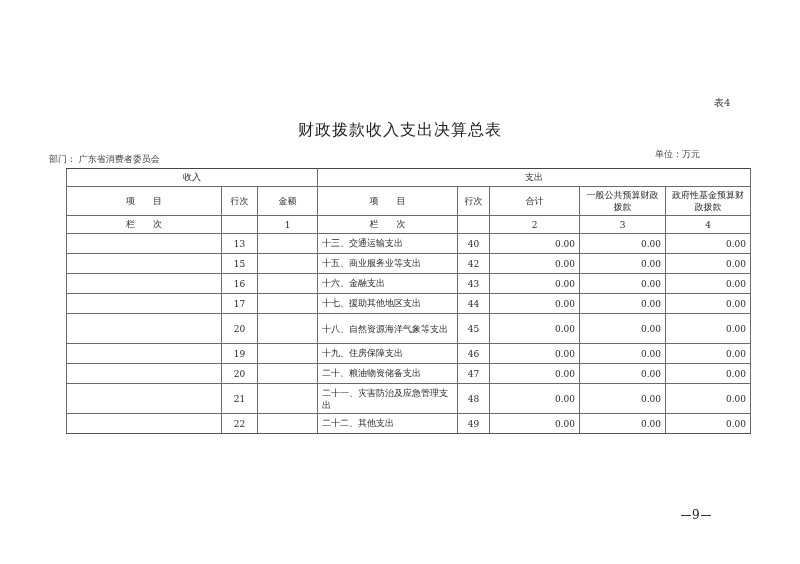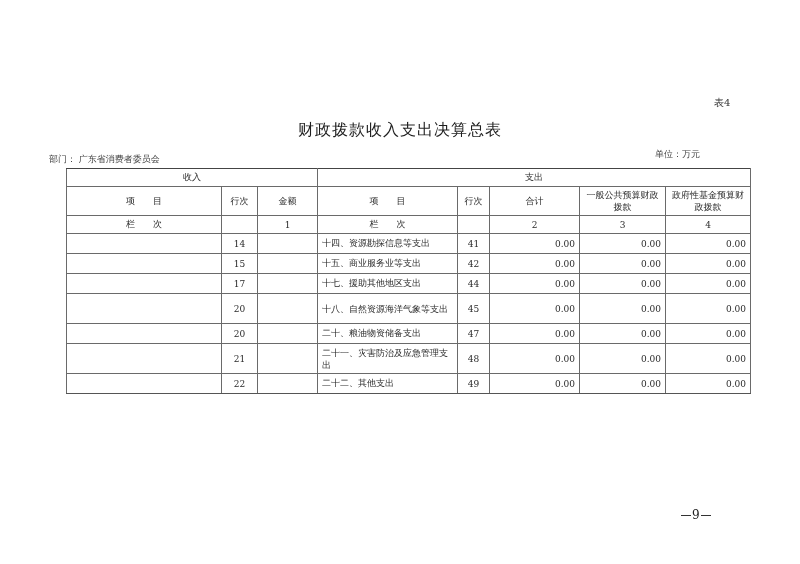--- a/index.html
+++ b/index.html
@@ -70,54 +70,74 @@
     <td>1</td>
     <td>栏　　次</td>
     <td></td>
     <td>2</td>
     <td>3</td>
     <td>4</td>
   </tr>
 
   <tr>
     <td></td>
-        <td class="c">14</td>
+        <td class="c">13</td>
         <td class="r"></td>
-    <td class="l">十四、资源勘探信息等支出</td>
-        <td class="c">41</td>
+    <td class="l">十三、交通运输支出</td>
+        <td class="c">40</td>
     <td class="r">0.00</td>
         <td class="r">0.00</td>
         <td class="r">0.00</td>
   </tr>
   <tr>
     <td></td>
         <td class="c">15</td>
         <td class="r"></td>
     <td class="l">十五、商业服务业等支出</td>
         <td class="c">42</td>
+    <td class="r">0.00</td>
+        <td class="r">0.00</td>
+        <td class="r">0.00</td>
+  </tr>
+  <tr>
+    <td></td>
+        <td class="c">16</td>
+        <td class="r"></td>
+    <td class="l">十六、金融支出</td>
+        <td class="c">43</td>
     <td class="r">0.00</td>
         <td class="r">0.00</td>
         <td class="r">0.00</td>
   </tr>
   <tr>
     <td></td>
         <td class="c">17</td>
         <td class="r"></td>
     <td class="l">十七、援助其他地区支出</td>
         <td class="c">44</td>
     <td class="r">0.00</td>
         <td class="r">0.00</td>
         <td class="r">0.00</td>
   </tr>
   <tr class="tall">
     <td></td>
         <td class="c">20</td>
         <td class="r"></td>
     <td class="l wrap">十八、自然资源海洋气象等支出</td>
         <td class="c">45</td>
+    <td class="r">0.00</td>
+        <td class="r">0.00</td>
+        <td class="r">0.00</td>
+  </tr>
+  <tr>
+    <td></td>
+        <td class="c">19</td>
+        <td class="r"></td>
+    <td class="l">十九、住房保障支出</td>
+        <td class="c">46</td>
     <td class="r">0.00</td>
         <td class="r">0.00</td>
         <td class="r">0.00</td>
   </tr>
   <tr>
     <td></td>
         <td class="c">20</td>
         <td class="r"></td>
     <td class="l">二十、粮油物资储备支出</td>
         <td class="c">47</td>

